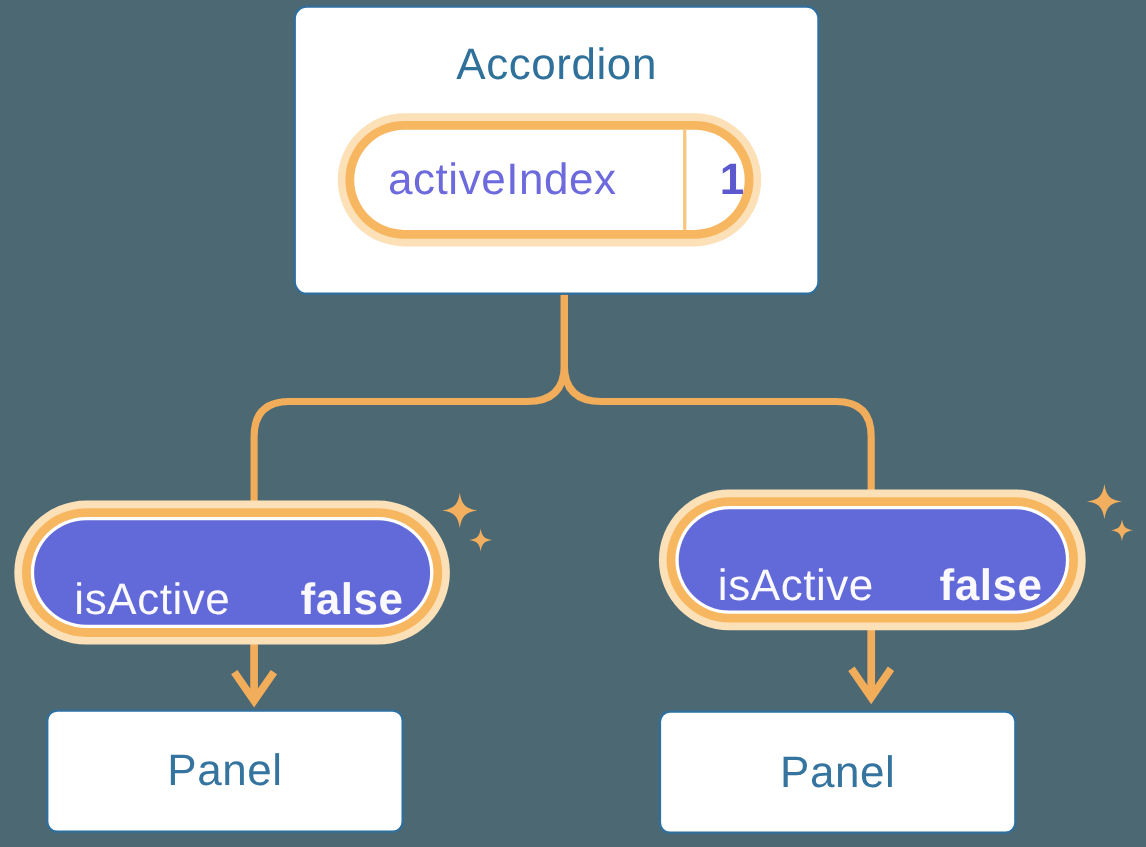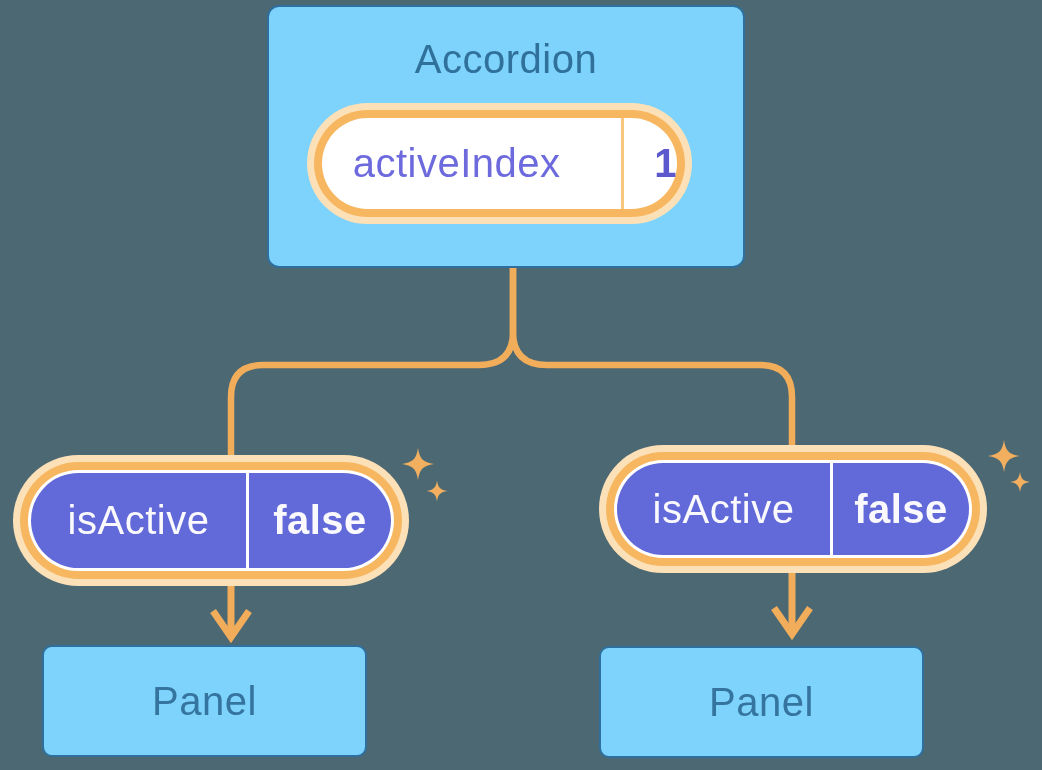--- a/index.html
+++ b/index.html
@@ -29,21 +29,21 @@
     fill: none;
     stroke: #F2AD5B;
     stroke-width: 7;
   }
   .sparkle {
     fill: #F1AF5F;
     stroke: none;
   }
   .node {
     position: absolute;
-    background: #7dd3fc;
+    background: #ffffff;
     border: 2.5px solid #2F6F9E;
     box-sizing: border-box;
     z-index: 2;
   }
   .accordion-node {
     left: 267px; top: 5px;
     width: 478px; height: 263px;
     border-radius: 12px;
   }
   .node-title {
@@ -91,20 +91,21 @@
     box-shadow: 0 0 0 8px #F7B761, 0 0 0 15px #FCE1B8;
     gap: 30px;
   }
   .light-pill .name-seg  { width: 277px; color: #6D6ADD; }
   .light-pill .divider   { width: 3px; background: #F7C77E; }
   .light-pill .value-seg { flex: 1; font-weight: 700; color: #5C59CE; }
   .purple-pill {
     background: #6269D8;
     box-shadow: 0 0 0 3px #FFFFFF, 0 0 0 11px #F7B761, 0 0 0 18px #FCE1B8;
     color: #FAF9FE;
+    align-items: flex-end;
   }
   .purple-pill .divider   { width: 3px; background: #FFFFFF; }
   .purple-pill .value-seg { flex: 1; font-weight: 700; }
   .prop-pill-left {
     left: 31px; top: 473px;
     width: 360px; height: 95px;
   }
   .prop-pill-left .name-seg { width: 215px; }
   .prop-pill-right {
     left: 617px; top: 463px;

